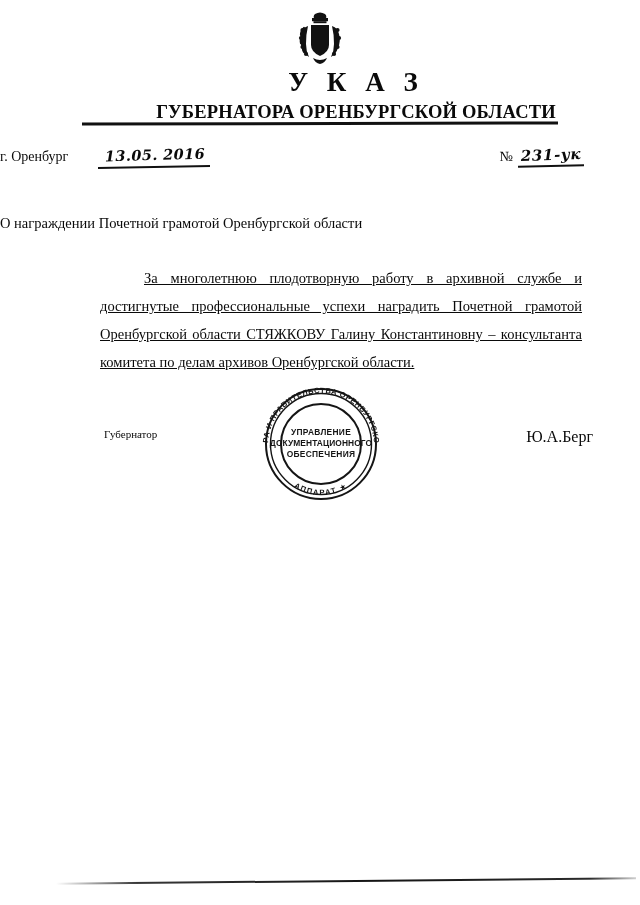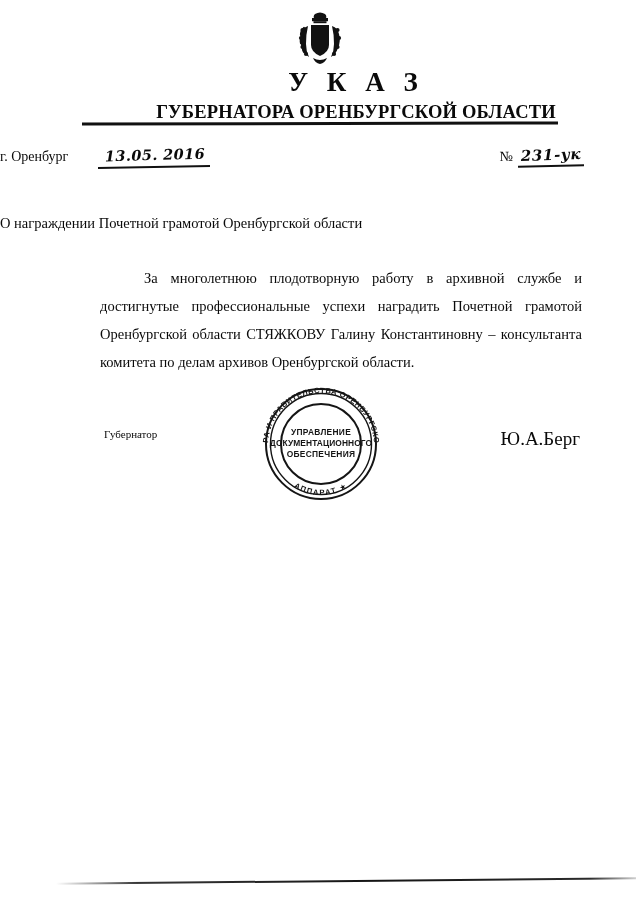--- a/index.html
+++ b/index.html
@@ -155,20 +155,21 @@
   
   .body-text {
     position: absolute;
     top: 264px;
     left: 100px;
     width: 482px;
     font-size: 14.5px;
     line-height: 28px;
     text-align: justify;
     text-justify: inter-word;
+    text-decoration: underline;
   }
   .body-text p {
     margin: 0;
     text-indent: 44px;
   }
 
   
   .stamp {
     position: absolute;
     top: 386px;
@@ -187,23 +188,23 @@
     height: 24px;
   }
   .sign-title {
     position: absolute;
     left: 104px;
     top: 0;
     font-size: 11px;
   }
   .sign-name {
     position: absolute;
-    right: 60px;
+    right: 47px;
     top: 0;
-    font-size: 19px;
+    font-size: 16px;
   }
 
   
   .scan-line {
     position: absolute;
     left: 56px;
     top: 880px;
     width: 580px;
     height: 2px;
     background: linear-gradient(to right, rgba(20,20,20,0) 0%, rgba(20,20,20,0.85) 14%, rgba(20,20,20,1) 55%, rgba(20,20,20,0.9) 92%, rgba(20,20,20,0.2) 100%);

